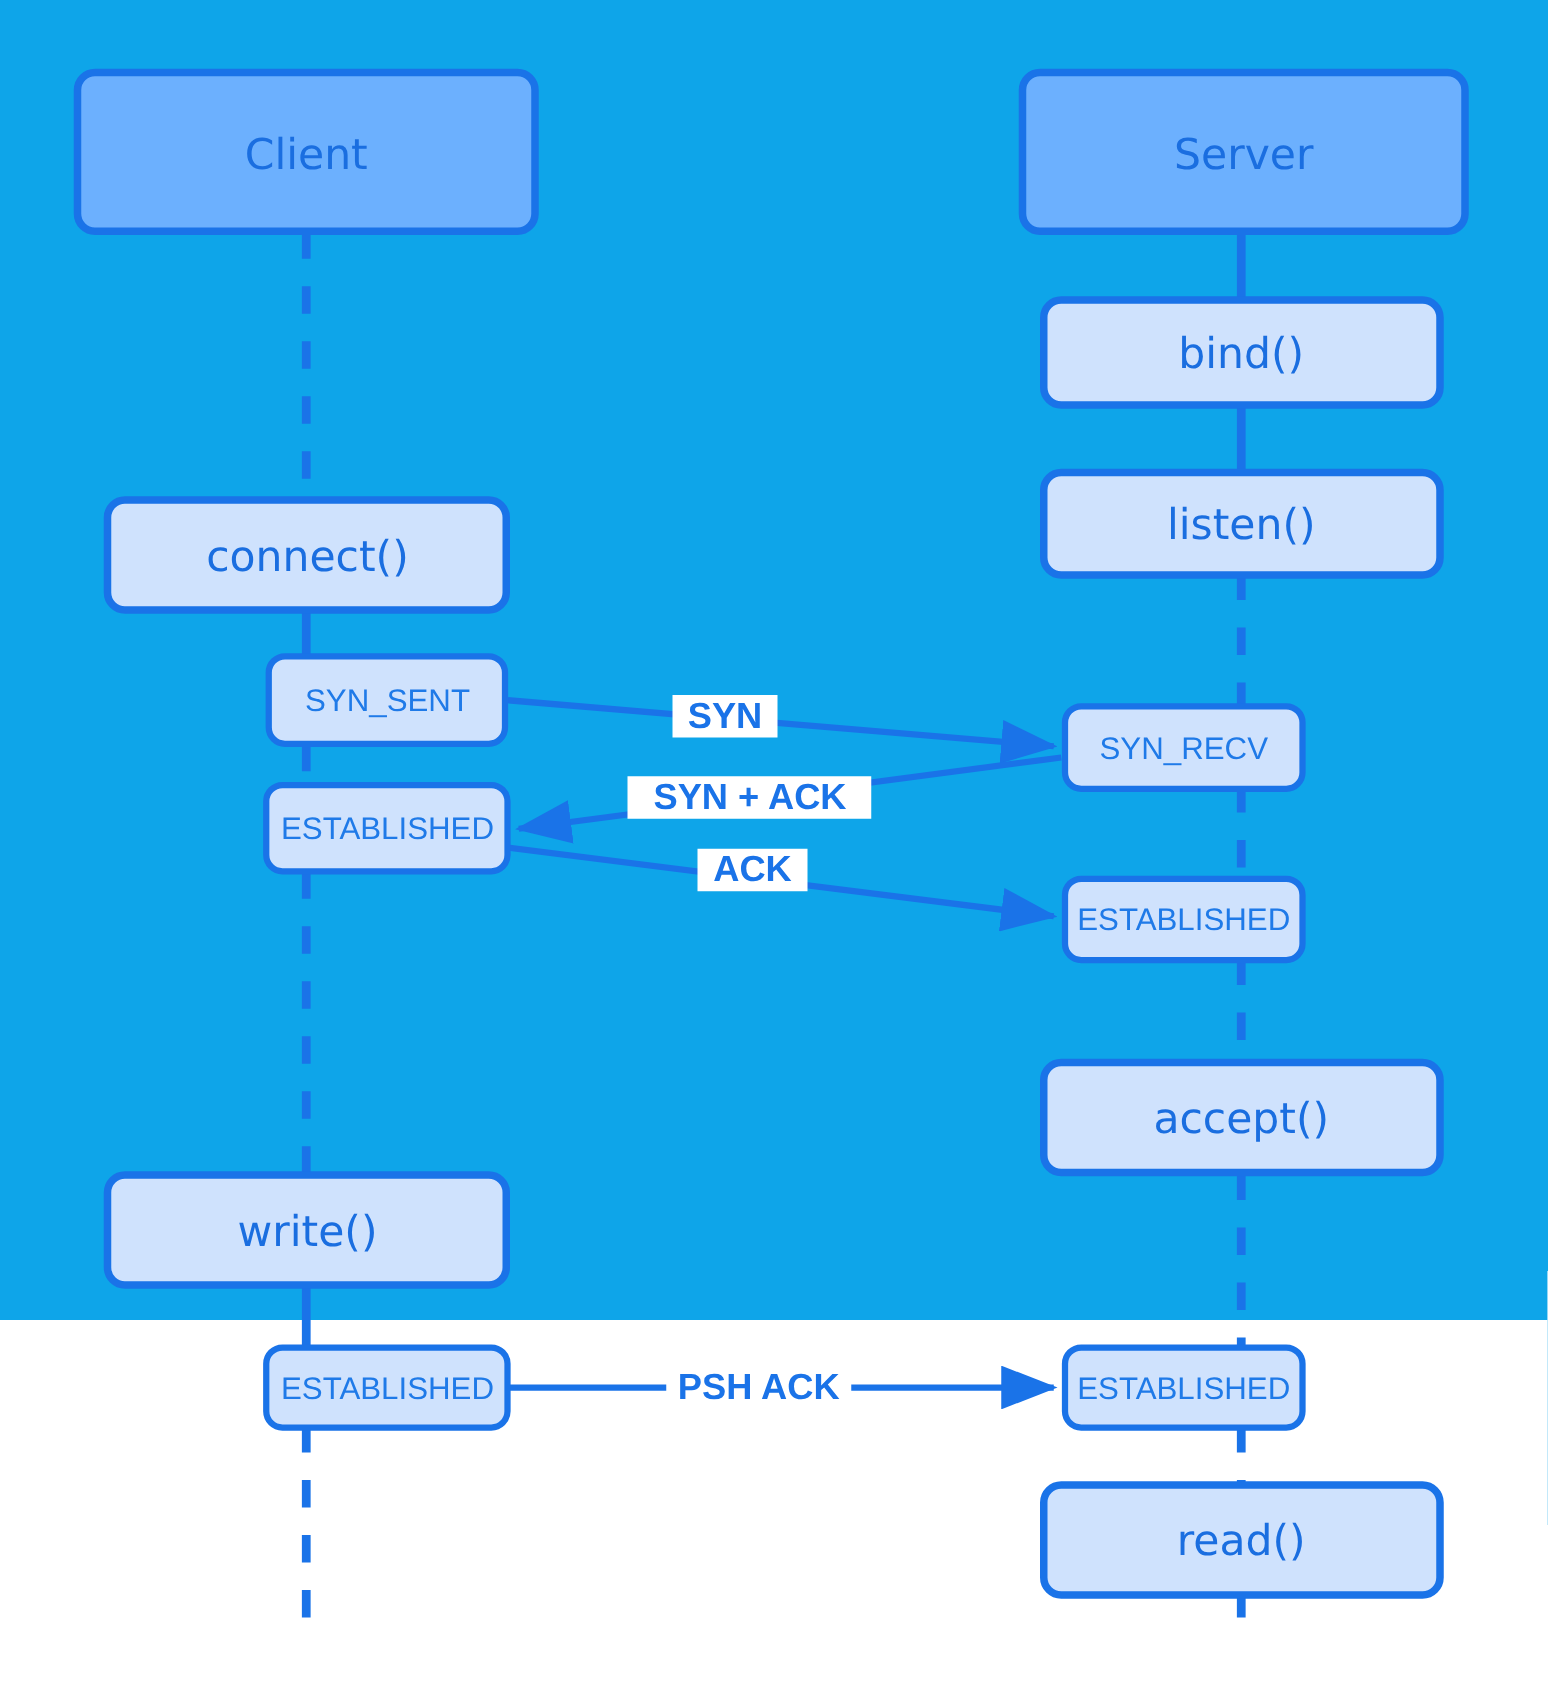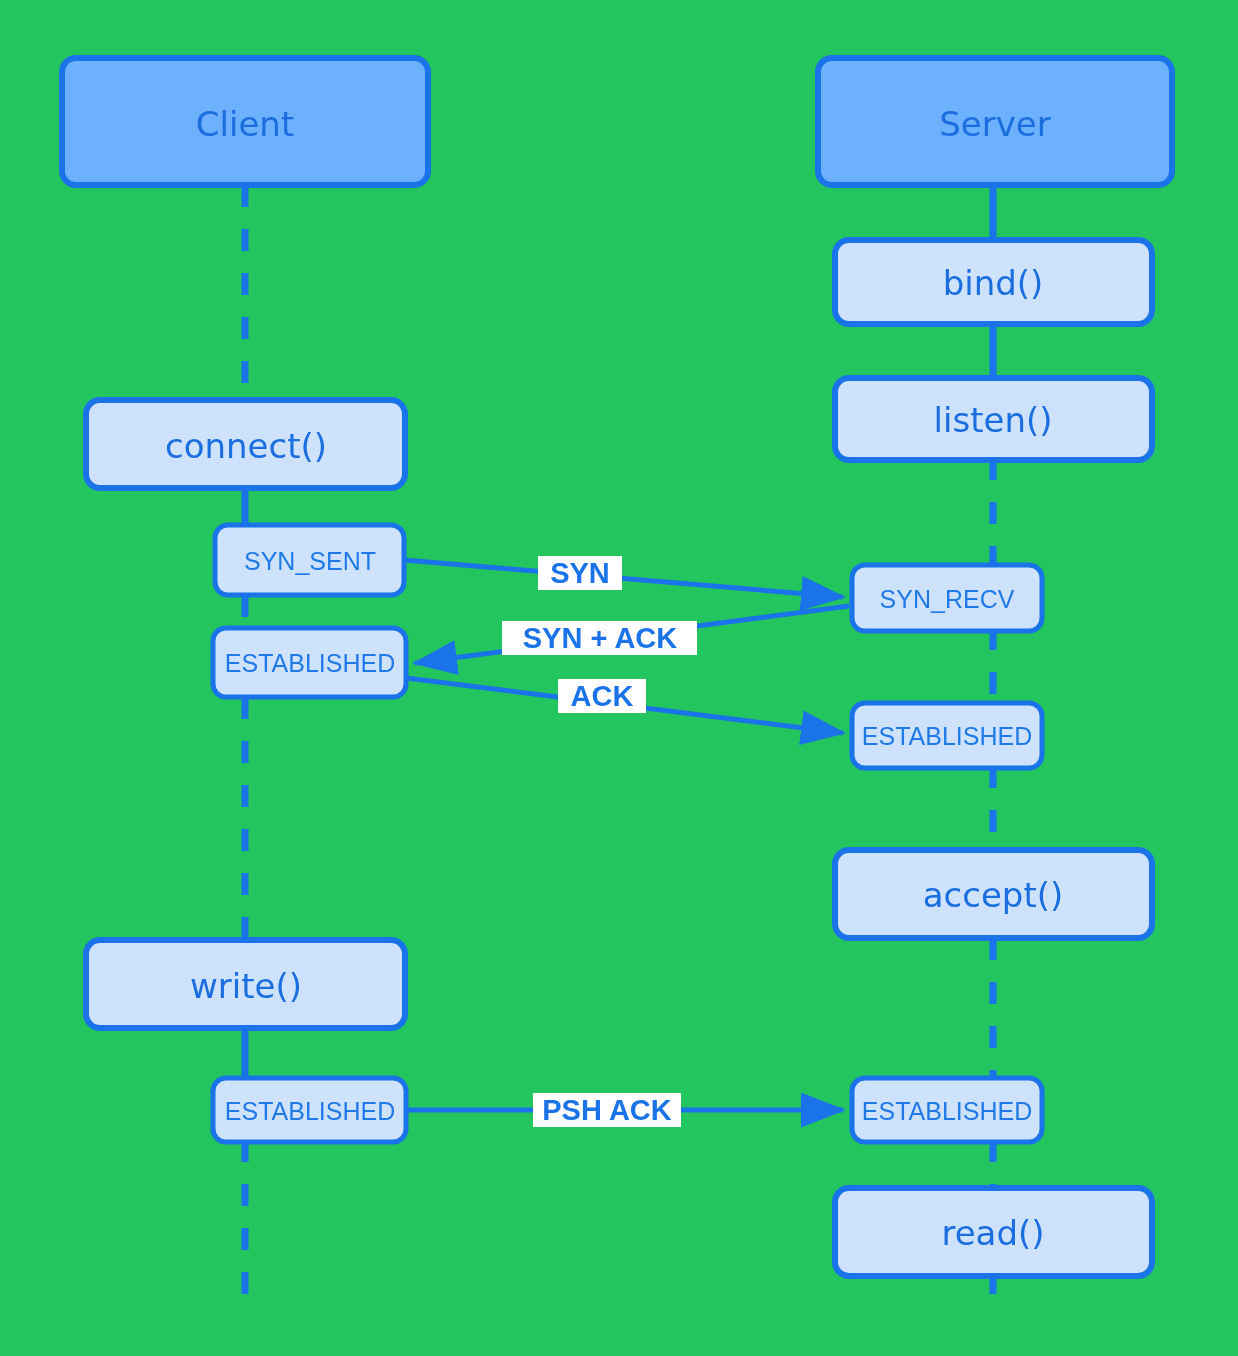--- a/index.html
+++ b/index.html
@@ -10,22 +10,22 @@
   }
   body {
     width: 1238px;
     height: 1356px;
     font-family: "Liberation Sans", sans-serif;
     overflow: hidden;
   }
   #diagram-root {
     position: relative;
     width: 1238px;
-    height: 1356px;
-    background: #22c55e;
+    height: 1056px;
+    background: #0ea5e9;
   }
   svg#seq-svg {
     display: block;
     width: 1238px;
     height: 1356px;
   }
   .participant-rect {
     fill: #6cb0fe;
     stroke: #1a73e8;
     stroke-width: 6;

